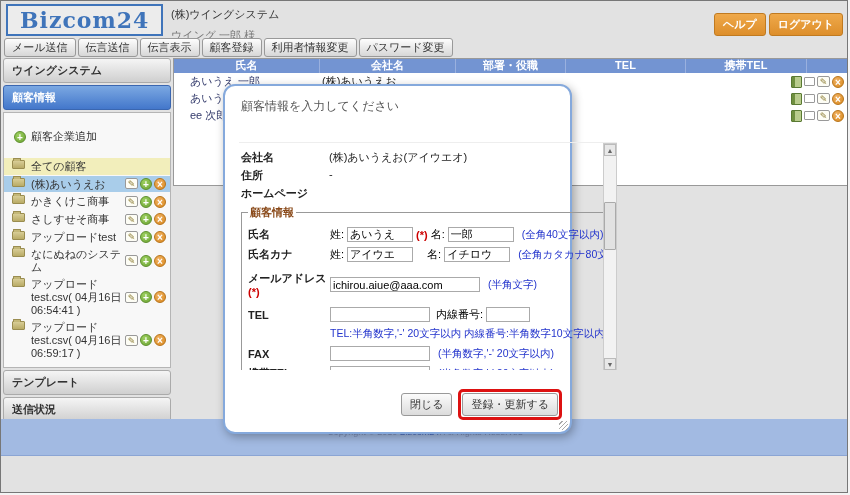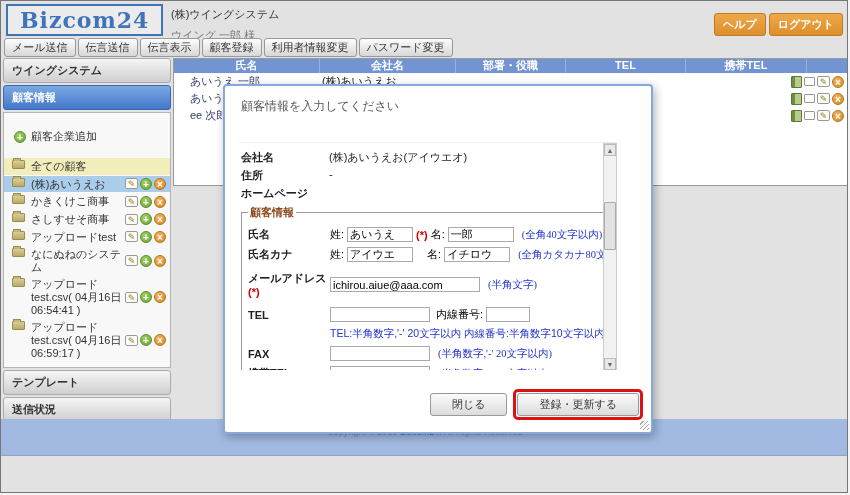--- a/index.html
+++ b/index.html
@@ -60,22 +60,22 @@
   .td-name { width:146px; padding-left:16px; color:#333a6b; }
   .td-company { width:136px; padding-left:2px; color:#222; }
   .td-icons { margin-left:auto; display:flex; gap:2px; padding-right:4px; align-items:center; }
 
   
   .footer-band { position:absolute; left:0; top:418px; width:848px; height:37px; background:#a2bae2;
                  border-bottom:1px solid #8ba5d4; text-align:center; font-size:9px; color:#7d8db8; padding-top:8px; }
   .footer-band .brand { color:#4b6cc0; }
 
   
-  .modal { position:absolute; left:222px; top:83px; width:430px; height:350px; background:#fff;
-           border:2px solid #85a9dc; border-radius:4px; box-shadow:2px 3px 10px rgba(0,0,0,.3); }
+  .modal { position:absolute; left:222px; top:83px; width:349px; height:350px; background:#fff;
+           border:2px solid #85a9dc; border-radius:12px; box-shadow:2px 3px 10px rgba(0,0,0,.3); }
   .modal-title { position:absolute; left:16px; top:12px; font-size:12px; color:#555; }
   .scroll-area { position:absolute; left:14px; top:56px; width:378px; height:228px; overflow:hidden;
                  border-top:1px solid #eee; }
   .scroll-content { padding:4px 20px 0 2px; }
   .scrollbar { position:absolute; right:0; top:0; width:14px; height:228px; background:#f2f2f2;
                border:1px solid #ccc; cursor:pointer; }
   .sb-arrow { position:absolute; left:0; width:12px; height:12px; background:#e8e8e8; border:1px solid #bbb;
               font-size:7px; line-height:12px; text-align:center; color:#666; }
   .sb-up { top:0; } .sb-down { bottom:0; }
   .sb-thumb { position:absolute; left:0; top:58px; width:12px; height:48px; background:#e2e2e2;
@@ -85,25 +85,25 @@
   .info-value { color:#222; }
   fieldset.cust { border:1px solid #999; margin-top:4px; padding:2px 6px 30px 6px; }
   fieldset.cust legend { font-size:11px; color:#8a4a1a; font-weight:bold; padding:0 2px; }
   .f-row { display:flex; align-items:center; font-size:11px; margin:5px 0; }
   .f-label { width:82px; font-weight:bold; color:#222; flex-shrink:0; }
   .mt8 { margin-top:9px; }
   input.txt { border:1px solid #aaa; height:15px; font-size:11px; padding:0 2px; font-family:inherit; background:#fff; }
   .w-sei{width:66px}.w-mei{width:66px}.w-email{width:150px}.w-tel{width:100px}.w-ext{width:44px}
   .sub { margin:0 3px 0 0; font-weight:normal; }
   .req { color:#cc0000; font-weight:bold; margin:0 3px; }
-  .note { color:#2233cc; margin-left:8px; font-size:10.5px; white-space:nowrap;font-family:Liberation Serif, serif; }
+  .note { color:#2233cc; margin-left:8px; font-size:10.5px; white-space:nowrap; }
   .subnote { color:#2233cc; font-size:10.5px; margin:1px 0 5px 82px; }
   .modal-footer { position:absolute; right:8px; bottom:12px; display:flex; align-items:center; gap:6px; }
   .btn-gray { background:linear-gradient(#fbfbfb,#dcdcdc); border:1px solid #999; border-radius:3px;
-              font-size:11px; padding:3px 21px; color:#333; cursor:pointer; }
+              font-size:11px; padding:3px 8px; color:#333; cursor:pointer; }
   .annotation { border:3px solid #dd1111; border-radius:5px; padding:1px; }
   .resize-handle { position:absolute; right:2px; bottom:2px; width:9px; height:9px;
                    background:repeating-linear-gradient(135deg,transparent 0 2px,#aaa 2px 3px); cursor:nwse-resize; }
 </style>
 </head>
 <body>
 
 <div class="page">
 
   <div class="logo">Bizcom24</div>

